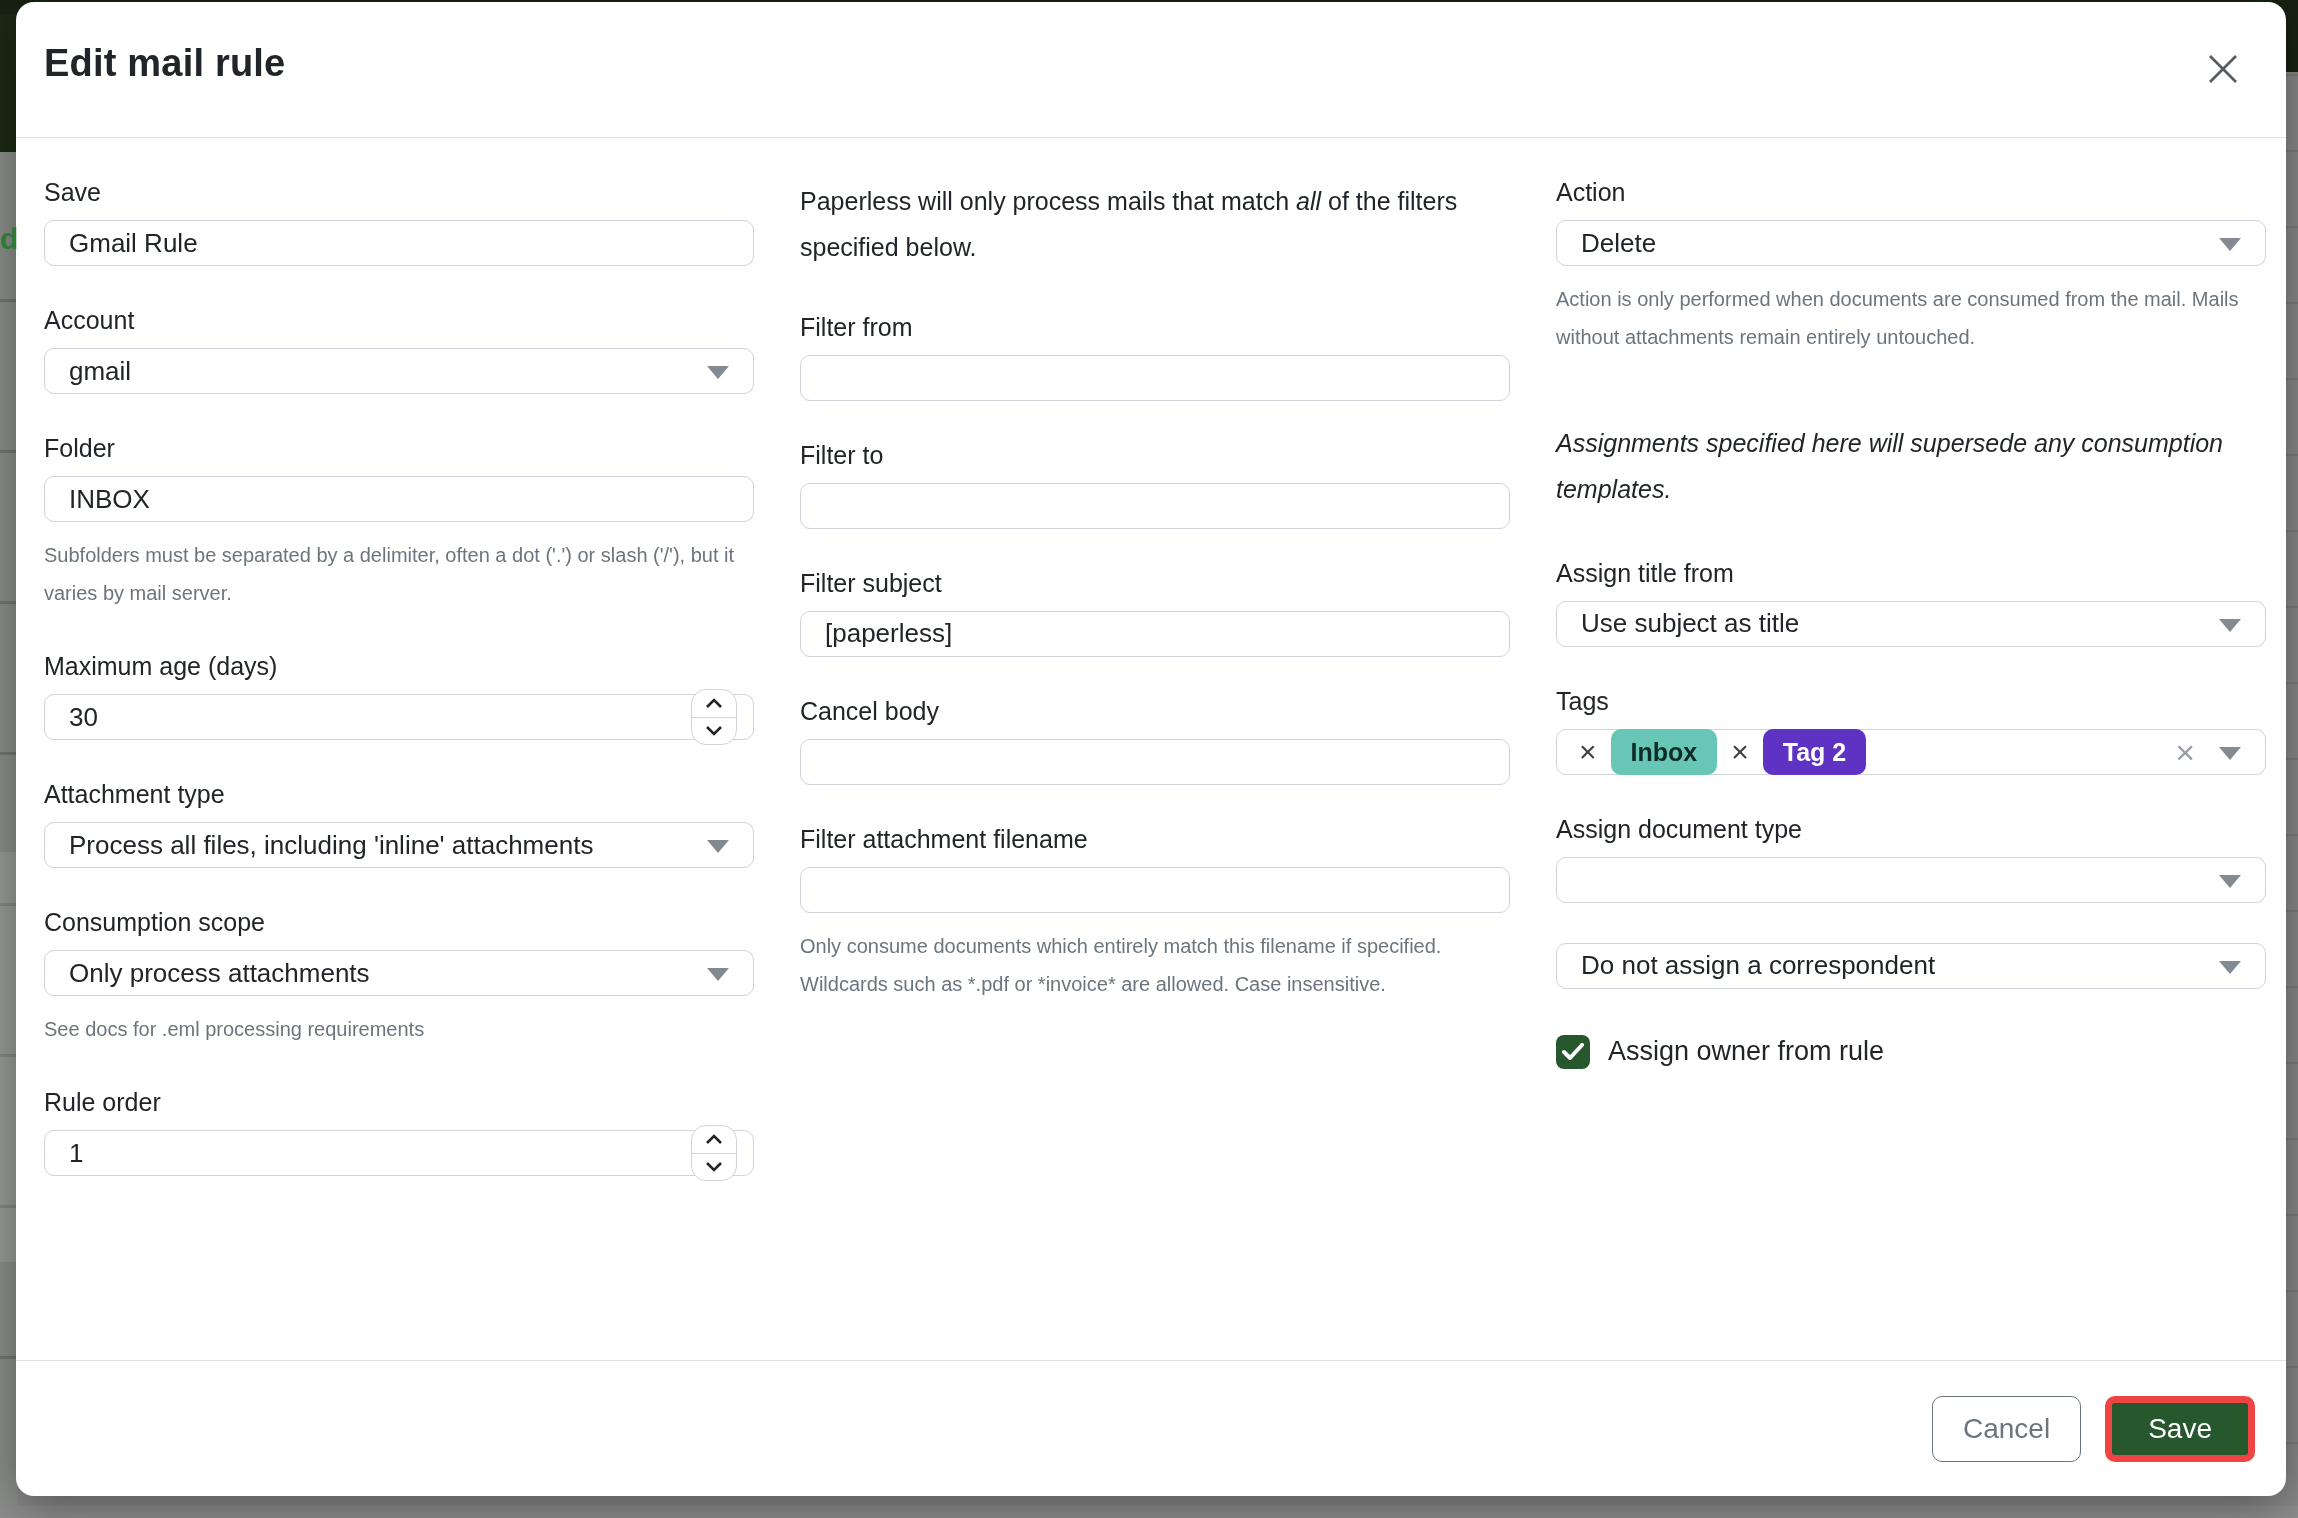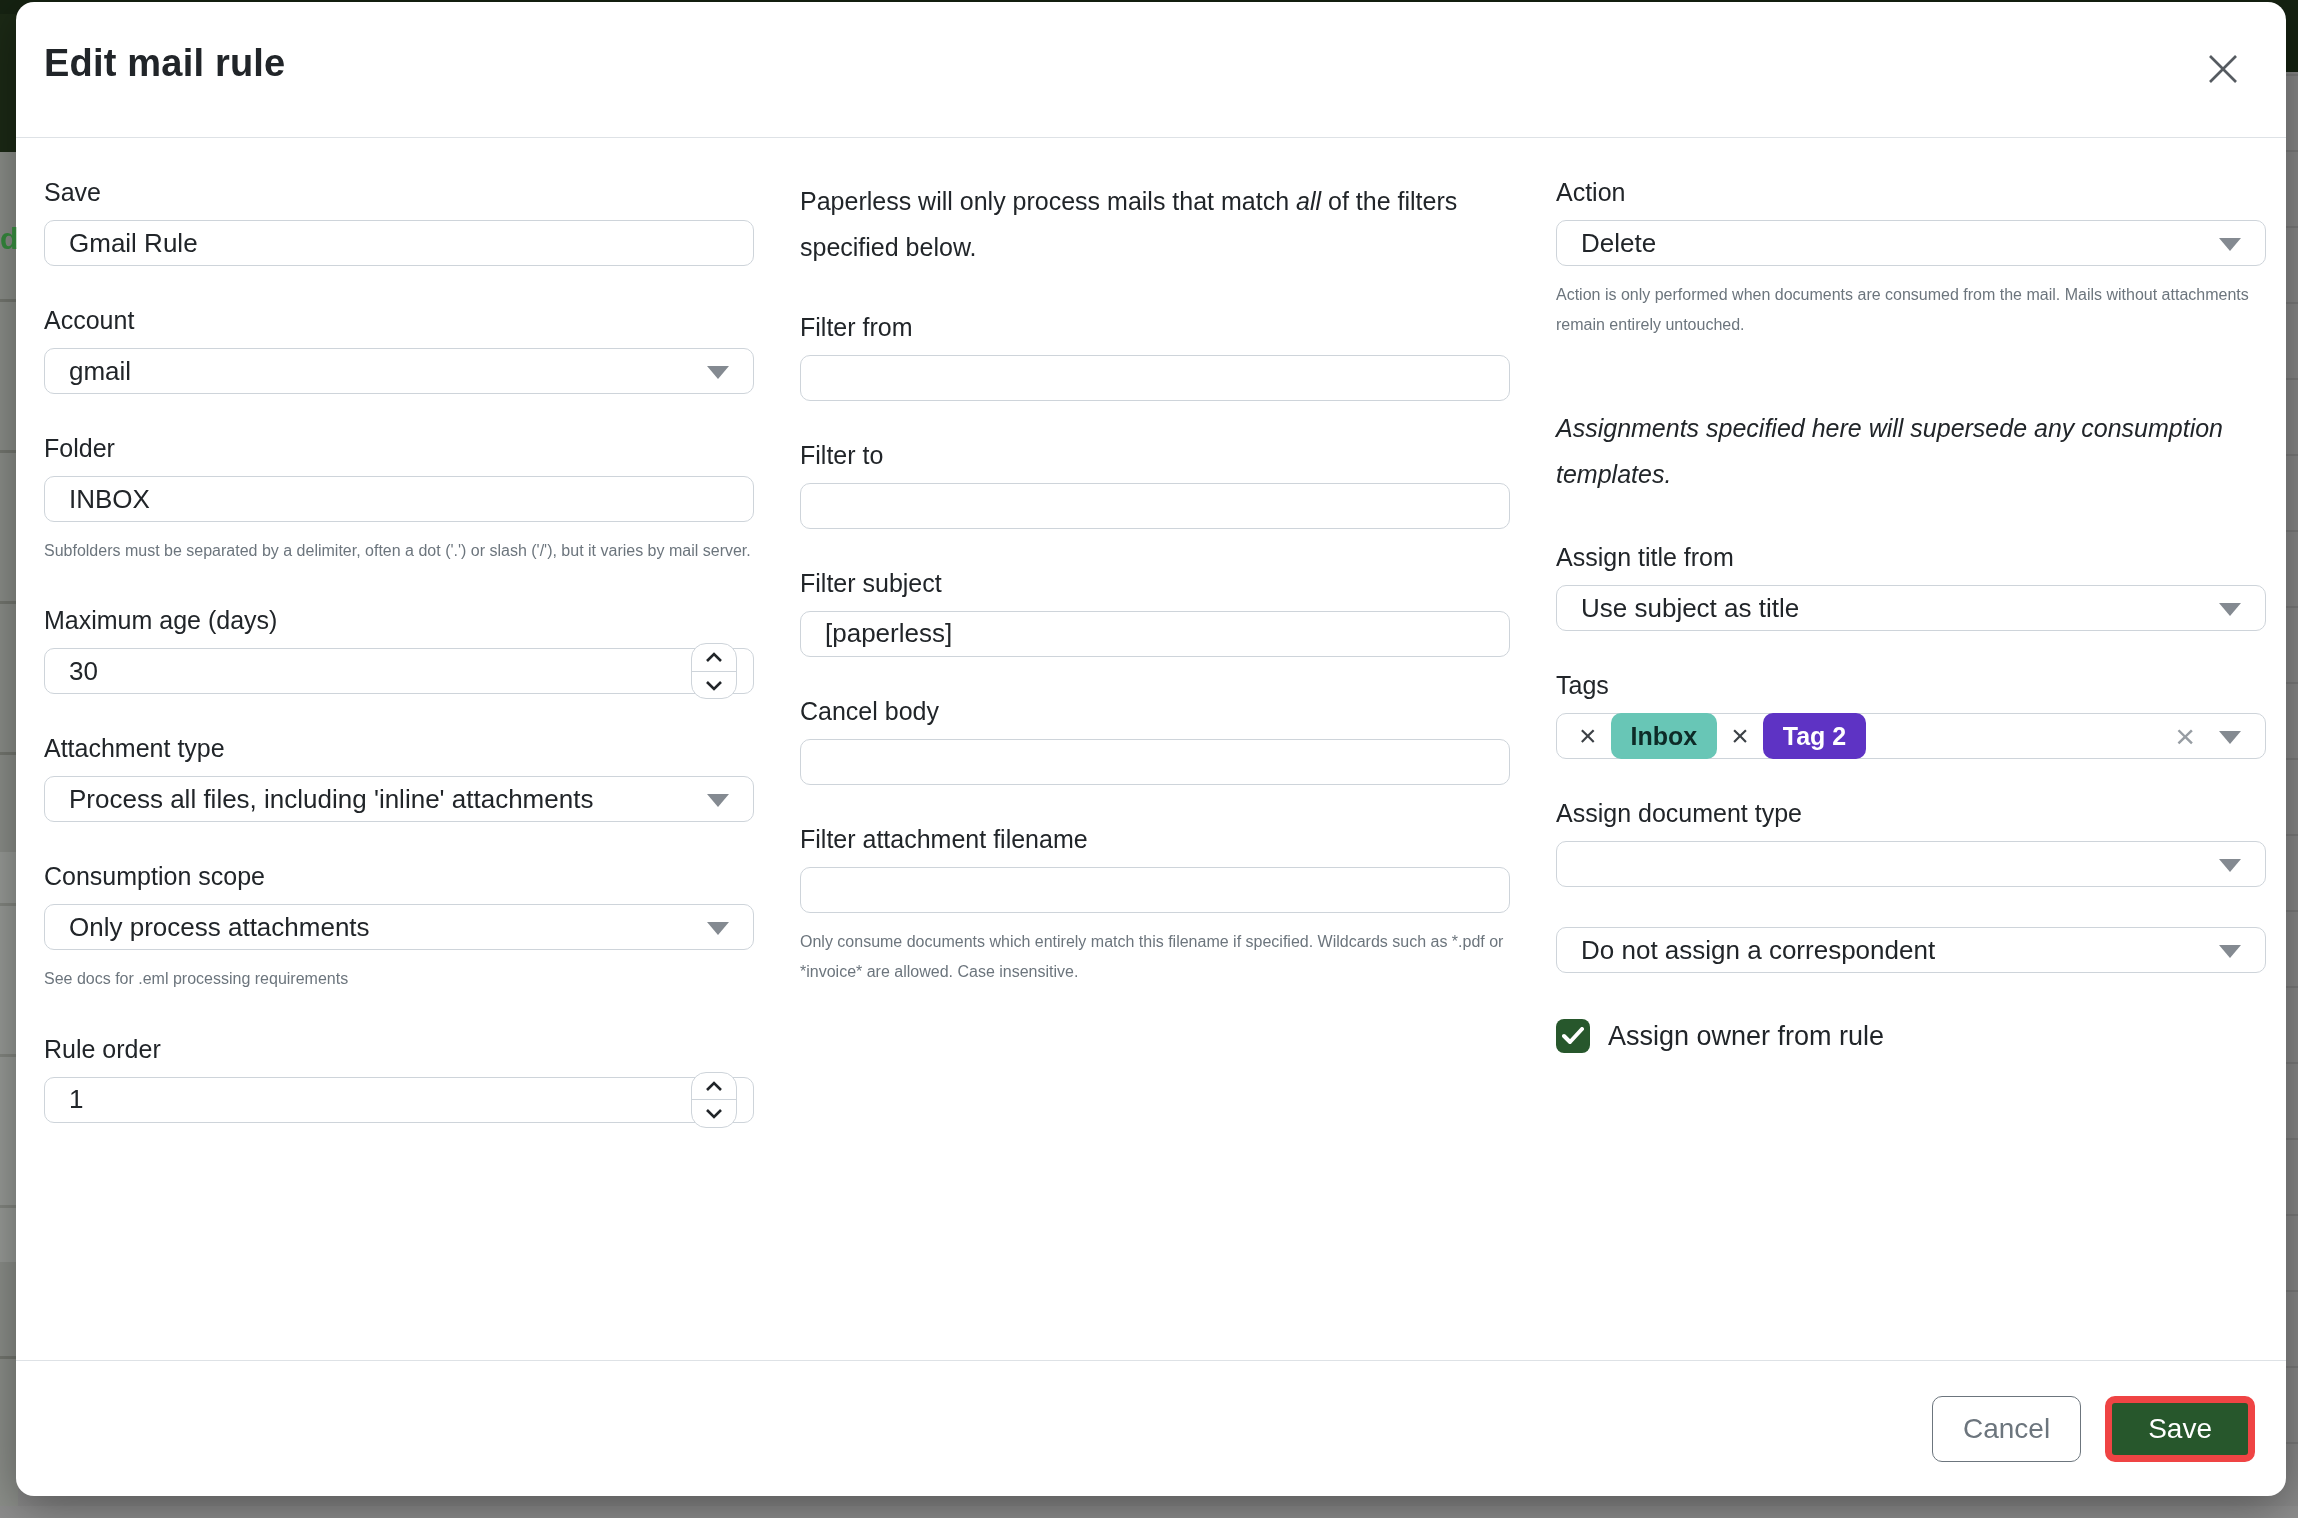--- a/index.html
+++ b/index.html
@@ -41,21 +41,21 @@
            border-left:11px solid transparent; border-right:11px solid transparent; border-top:13px solid #848a91; }
 
   .number-wrap { position:relative; }
   .number-wrap input { position:absolute; inset:0; border:none; background:none; outline:none; border-radius:10px;
                        font-family:"Liberation Sans",sans-serif; font-size:26px; color:#212529; padding:0 80px 0 24px; width:100%; height:100%; }
   .spinner { position:absolute; right:16px; top:50%; transform:translateY(-50%); width:46px; height:56px;
              border:1px solid #ced4da; border-radius:15px; display:flex; flex-direction:column; background:#fff; cursor:pointer; }
   .spinner .half { flex:1; display:flex; align-items:center; justify-content:center; }
   .spinner .half:first-child { border-bottom:1px solid #ced4da; }
 
-  .help { font-size:16px; color:#6c757d; line-height:1.9; margin-top:14px; }
+  .help { font-size:20px; color:#6c757d; line-height:1.9; margin-top:14px; }
 
   .intro { font-size:25px; color:#212529; line-height:1.85; margin-bottom:42px; }
   .intro em { font-style:italic;text-align:center; }
 
   .note { font-size:25px; color:#212529; font-style:italic; line-height:1.85; margin:64px 0 46px 0; }
 
   
   .tags-box { position:relative; display:flex; align-items:center; padding:0 110px 0 22px; }
   .tag-item { display:flex; align-items:center; margin-right:14px; }
   .tag-remove { font-size:30px; color:#3c4146; margin-right:14px; cursor:pointer; line-height:1; }

